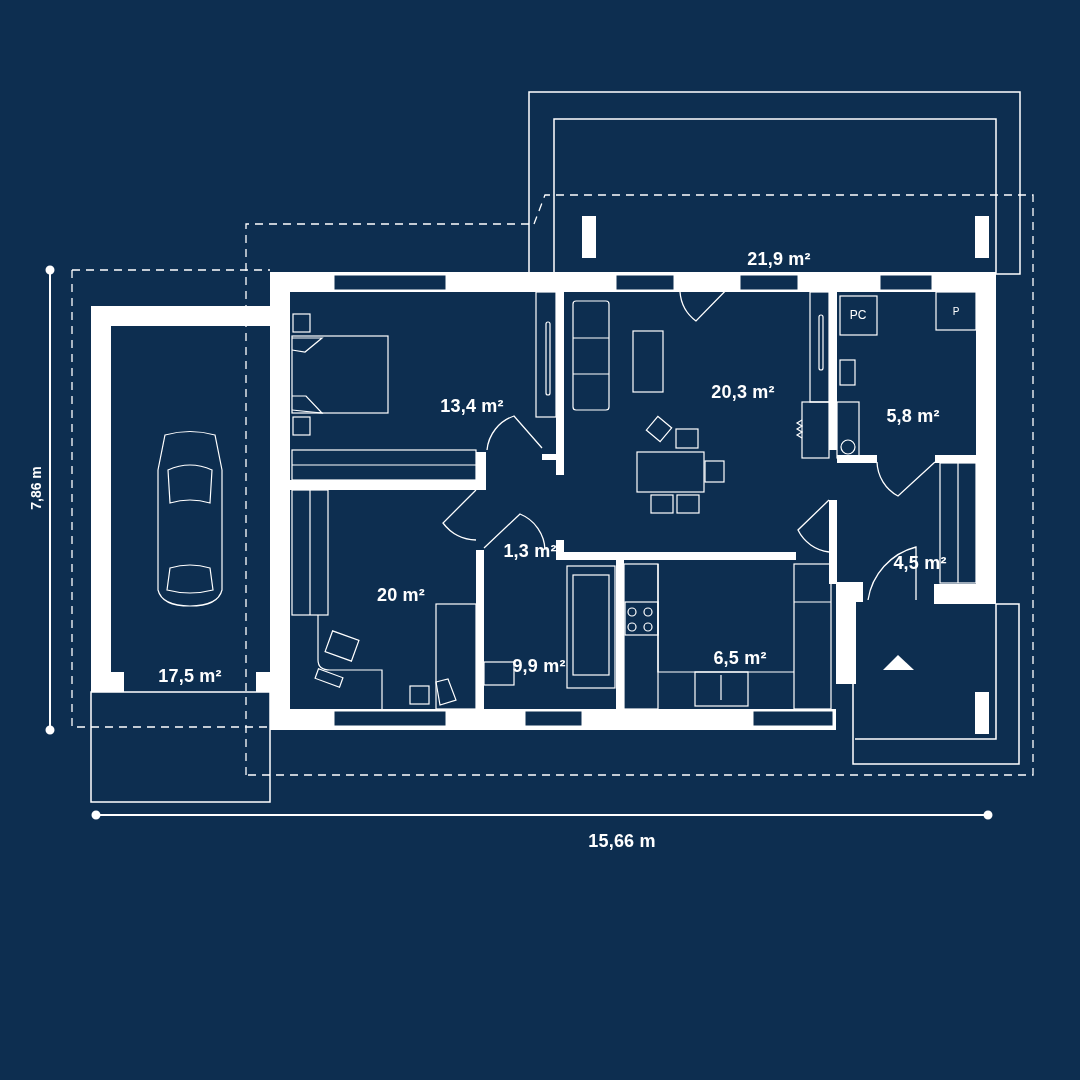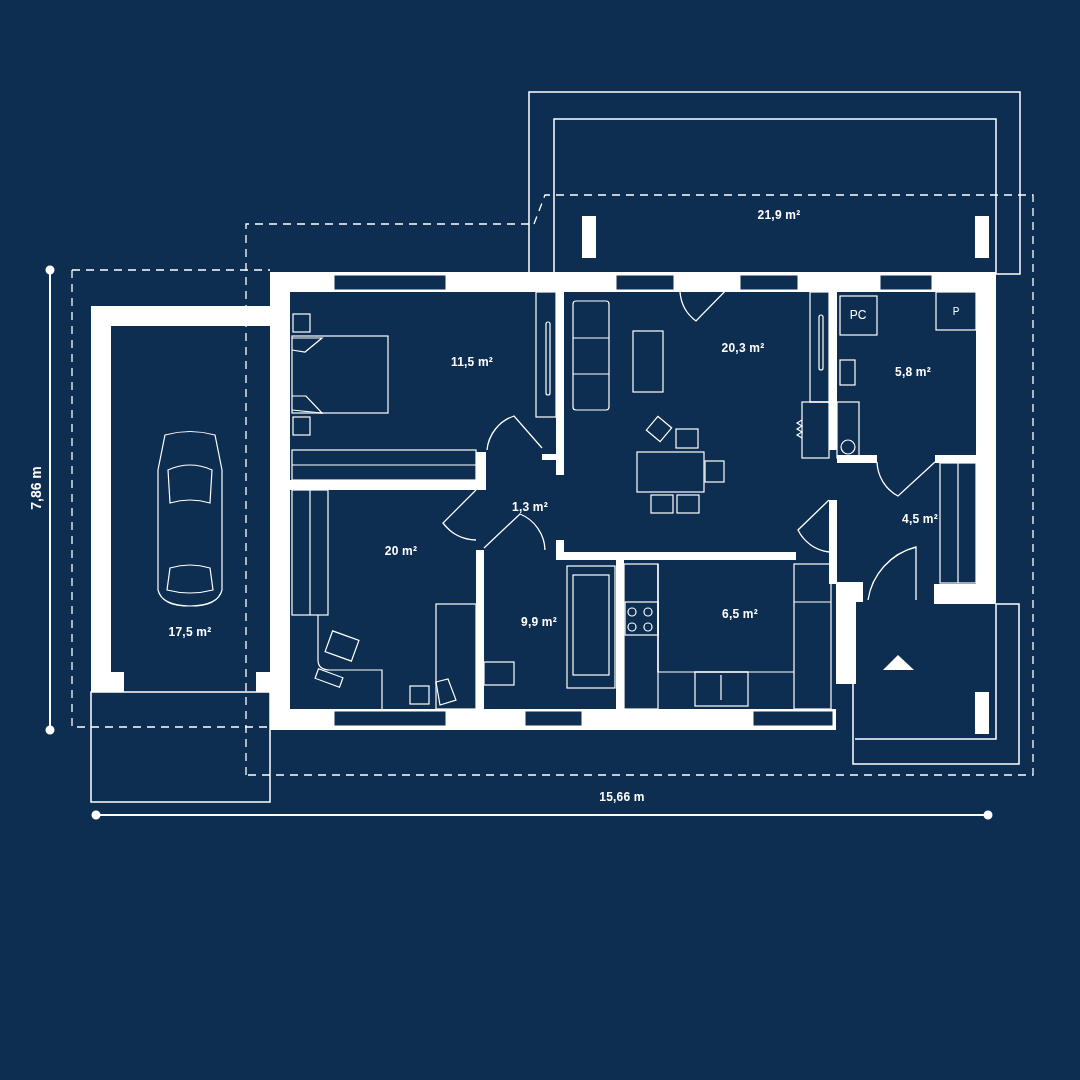--- a/index.html
+++ b/index.html
@@ -1,20 +1,20 @@
 <!DOCTYPE html>
 <html><head>
 <meta charset="utf-8">
 <style>
   html, body { margin:0; padding:0; }
   body { width:1080px; height:1080px; background:#0d2e50; overflow:hidden; position:relative;
          font-family:"Liberation Sans", sans-serif; }
   svg { position:absolute; left:0; top:0; }
-  .lbl { position:absolute; color:#ffffff; font-weight:bold; font-size:12px; white-space:nowrap;
-         transform:translate(-50%,-50%); letter-spacing:0.2px; }
+  .lbl { position:absolute; color:#ffffff; font-weight:bold; font-size:18px; white-space:nowrap;
+         transform:translate(-50%,-50%); letter-spacing:0.2px;margin-top:44px; }
   .dim-v { position:absolute; color:#fff; font-weight:bold; font-size:14px; white-space:nowrap;
            transform:translate(-50%,-50%) rotate(-90deg); }
   .small { position:absolute; color:#fff; font-size:12px; transform:translate(-50%,-50%); }
 </style>
 </head>
 <body>
 
 <svg width="1080" height="1080" viewBox="0 0 1080 1080">
   <g fill="none" stroke="#fff" stroke-width="1.5">
 
@@ -166,21 +166,21 @@
     <line x1="50" y1="270" x2="50" y2="730"></line>
     <circle cx="50" cy="270" r="3.5"></circle>
     <circle cx="50" cy="730" r="3.5"></circle>
     <line x1="96" y1="815" x2="988" y2="815"></line>
     <circle cx="96" cy="815" r="3.5"></circle>
     <circle cx="988" cy="815" r="3.5"></circle>
   </g>
 </svg>
 
 <div class="lbl" style="left:779px;top:215px">21,9 m²</div>
-<div class="lbl" style="left:472px;top:362px">11,5 m²</div>
+<div class="lbl" style="left:472px;top:362px">13,4 m²</div>
 <div class="lbl" style="left:743px;top:348px">20,3 m²</div>
 <div class="lbl" style="left:913px;top:372px">5,8 m²</div>
 <div class="lbl" style="left:530px;top:507px">1,3 m²</div>
 <div class="lbl" style="left:401px;top:551px">20 m²</div>
 <div class="lbl" style="left:920px;top:519px">4,5 m²</div>
 <div class="lbl" style="left:539px;top:622px">9,9 m²</div>
 <div class="lbl" style="left:740px;top:614px">6,5 m²</div>
 <div class="lbl" style="left:190px;top:632px">17,5 m²</div>
 
 <div class="small" style="left:858px;top:315px">PC</div>

